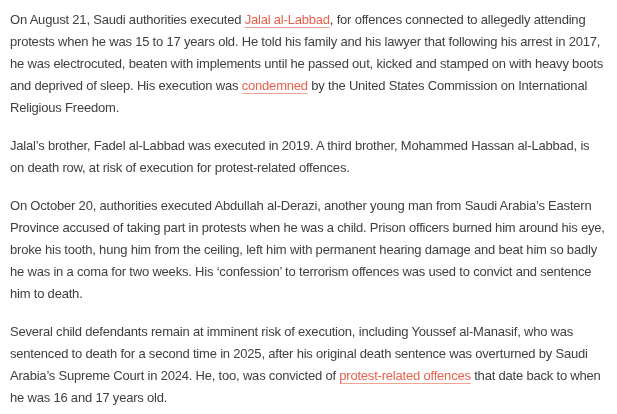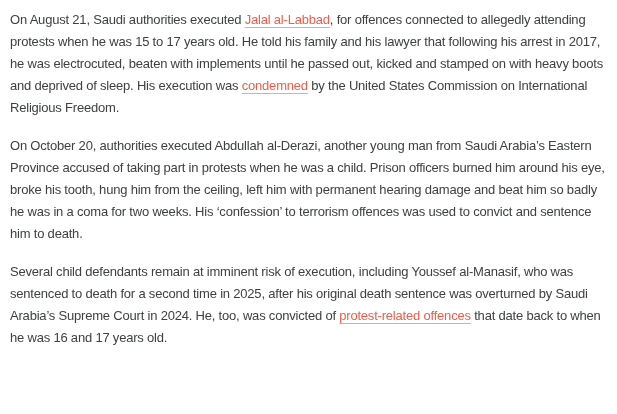--- a/index.html
+++ b/index.html
@@ -36,15 +36,16 @@
     text-decoration-thickness: 1px;
     text-underline-offset: 3px;
     cursor: pointer;
   }
 </style>
 </head>
 <body>
 
 <main class="article" id="article-body">
     <p><span>On August 21, Saudi authorities executed </span><a class="text-link" href="#">Jalal al-Labbad</a><span>, for offences connected to allegedly attending protests when he was 15 to 17 years old. He told his family and his lawyer that following his arrest in 2017, he was electrocuted, beaten with implements until he passed out, kicked and stamped on with heavy boots and deprived of sleep. His execution was </span><a class="text-link" href="#">condemned</a><span> by the United States Commission on International Religious Freedom.</span></p>
+    <p><span>Jalal’s brother, Fadel al-Labbad was executed in 2019. A third brother, Mohammed Hassan al-Labbad, is on death row, at risk of execution for protest-related offences.</span></p>
     <p><span>On October 20, authorities executed Abdullah al-Derazi, another young man from Saudi Arabia’s Eastern Province accused of taking part in protests when he was a child. Prison officers burned him around his eye, broke his tooth, hung him from the ceiling, left him with permanent hearing damage and beat him so badly he was in a coma for two weeks. His ‘confession’ to terrorism offences was used to convict and sentence him to death.</span></p>
     <p><span>Several child defendants remain at imminent risk of execution, including Youssef al-Manasif, who was sentenced to death for a second time in 2025, after his original death sentence was overturned by Saudi Arabia’s Supreme Court in 2024. He, too, was convicted of </span><a class="text-link" href="#">protest-related offences</a><span> that date back to when he was 16 and 17 years old.</span></p>
   </main>
 
 </body></html>

